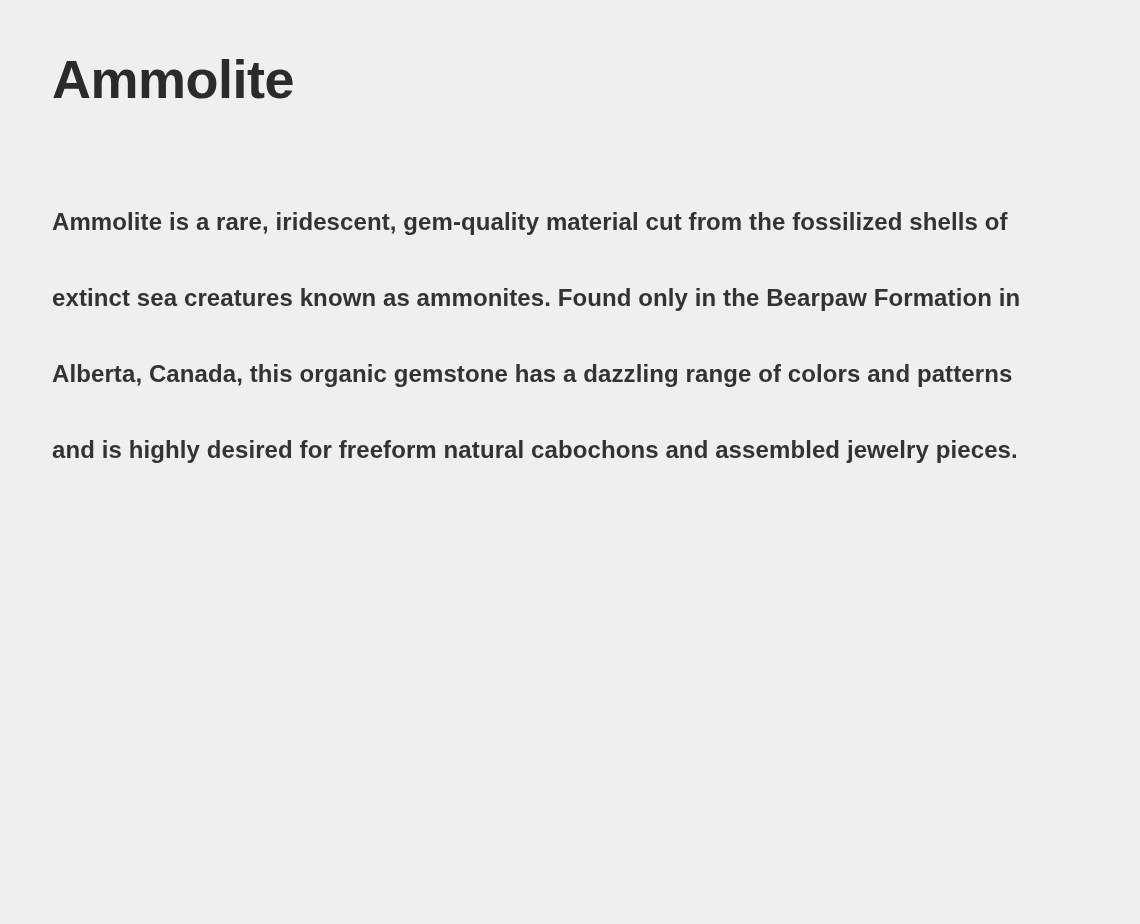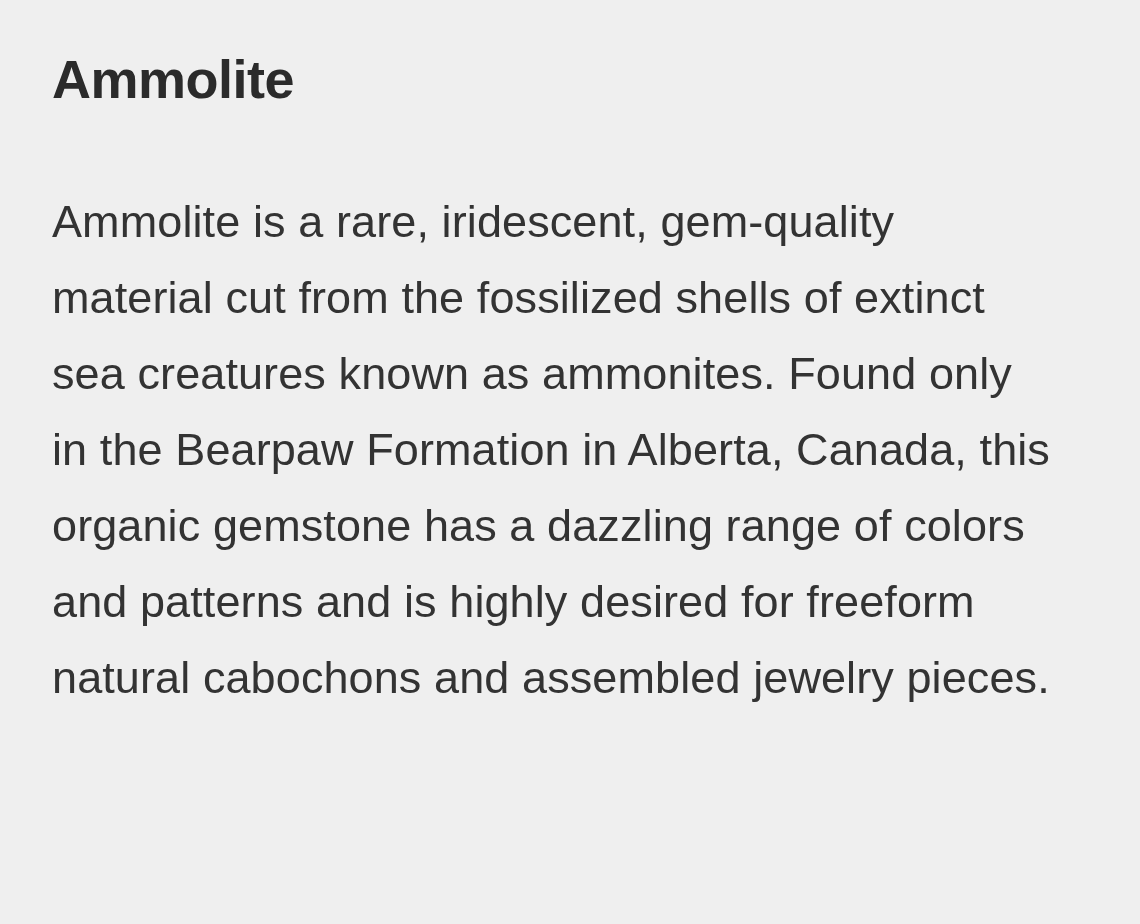--- a/index.html
+++ b/index.html
@@ -25,23 +25,23 @@
     font-size: 54px;
     line-height: 1.18;
     font-weight: 700;
     letter-spacing: -0.5px;
     color: #2b2b2b;
     margin: 0;
     padding-top: 8px;
   }
   .article-body {
     margin-top: 72px;
-    font-size: 45px;
+    font-size: 24px;
     line-height: 76px;
-    font-weight: 400;
+    font-weight: 700;
     color: #333333;
     max-width: 1000px;
     letter-spacing: 0.1px;
   }
   .article-body p {
     margin: 0;
   }
 </style>
 </head>
 <body>

